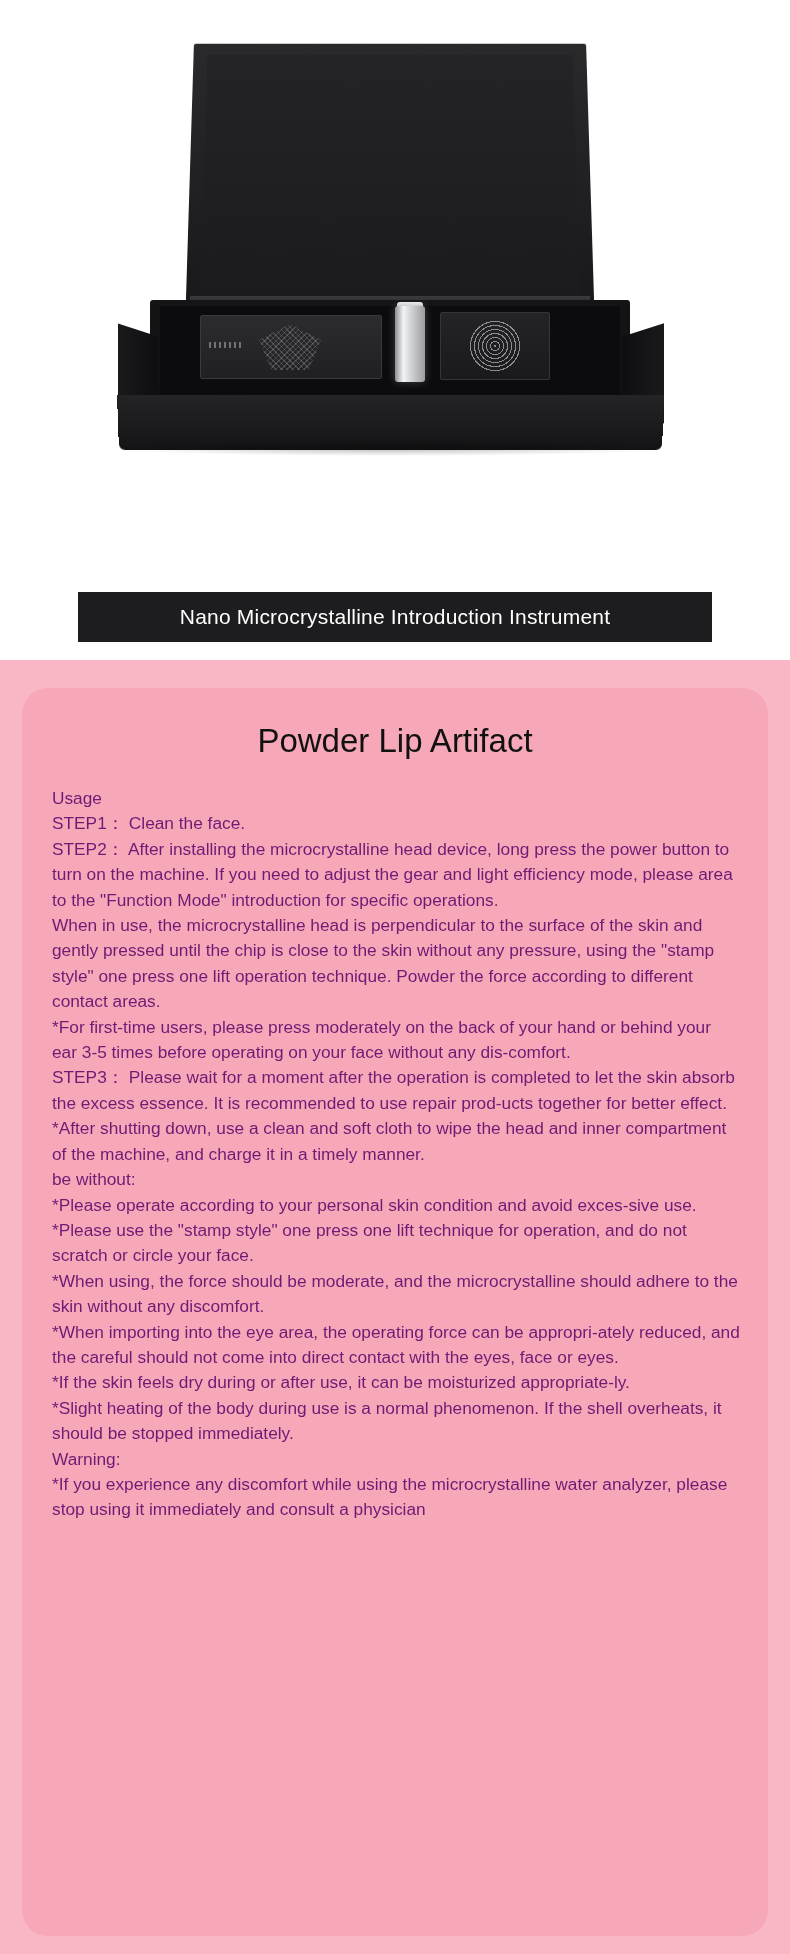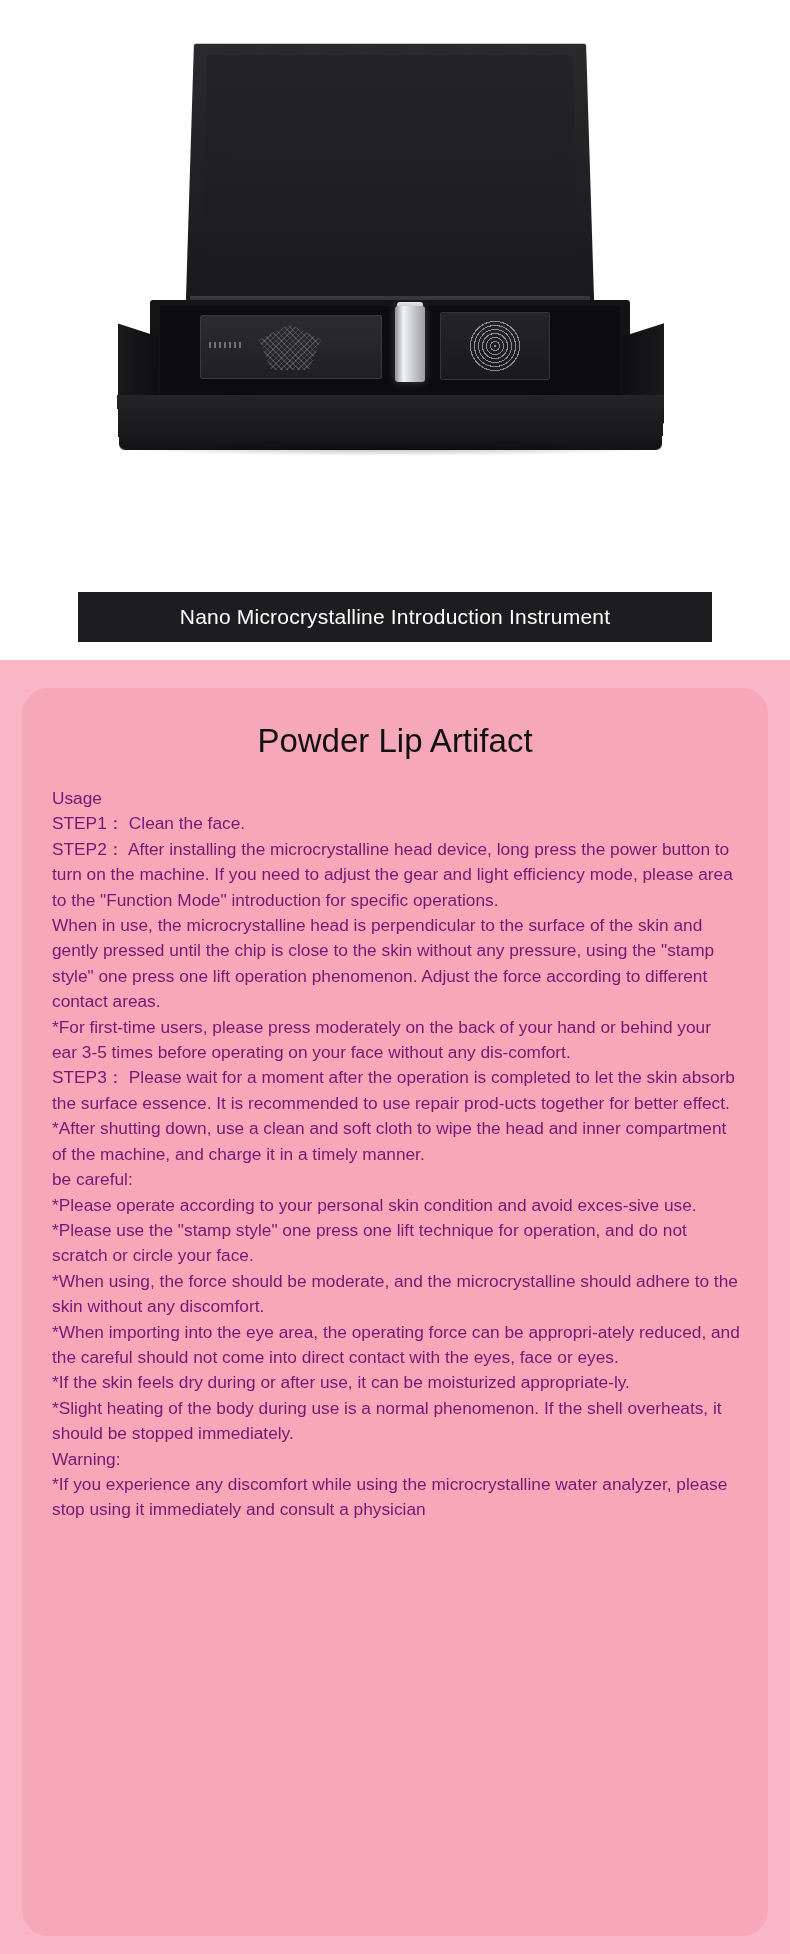--- a/index.html
+++ b/index.html
@@ -284,25 +284,25 @@
     </div>
   </div>
 
   <div class="pink-section">
     <div class="pink-card">
       <div class="doc-title">Powder Lip Artifact</div>
       <div class="doc-body">
         <p>Usage</p>
         <p>STEP1： Clean the face.</p>
         <p>STEP2： After installing the microcrystalline head device, long press the power button to turn on the machine. If you need to adjust the gear and light efficiency mode, please area to the "Function Mode" introduction for specific operations.</p>
-        <p>When in use, the microcrystalline head is perpendicular to the surface of the skin and gently pressed until the chip is close to the skin without any pressure, using the "stamp style" one press one lift operation phenomenon. Adjust the force according to different contact areas.</p>
+        <p>When in use, the microcrystalline head is perpendicular to the surface of the skin and gently pressed until the chip is close to the skin without any pressure, using the "stamp style" one press one lift operation technique. Powder the force according to different contact areas.</p>
         <p>*For first-time users, please press moderately on the back of your hand or behind your ear 3-5 times before operating on your face without any dis-comfort.</p>
-        <p>STEP3： Please wait for a moment after the operation is completed to let the skin absorb the surface essence. It is recommended to use repair prod-ucts together for better effect.</p>
+        <p>STEP3： Please wait for a moment after the operation is completed to let the skin absorb the excess essence. It is recommended to use repair prod-ucts together for better effect.</p>
         <p>*After shutting down, use a clean and soft cloth to wipe the head and inner compartment of the machine, and charge it in a timely manner.</p>
-        <p>be careful:</p>
+        <p>be without:</p>
         <p>*Please operate according to your personal skin condition and avoid exces-sive use.</p>
         <p>*Please use the "stamp style" one press one lift technique for operation, and do not scratch or circle your face.</p>
         <p>*When using, the force should be moderate, and the microcrystalline should adhere to the skin without any discomfort.</p>
         <p>*When importing into the eye area, the operating force can be appropri-ately reduced, and the careful should not come into direct contact with the eyes, face or eyes.</p>
         <p>*If the skin feels dry during or after use, it can be moisturized appropriate-ly.</p>
         <p>*Slight heating of the body during use is a normal phenomenon. If the shell overheats, it should be stopped immediately.</p>
         <p>Warning:</p>
         <p>*If you experience any discomfort while using the microcrystalline water analyzer, please stop using it immediately and consult a physician</p>
       </div>
     </div>

